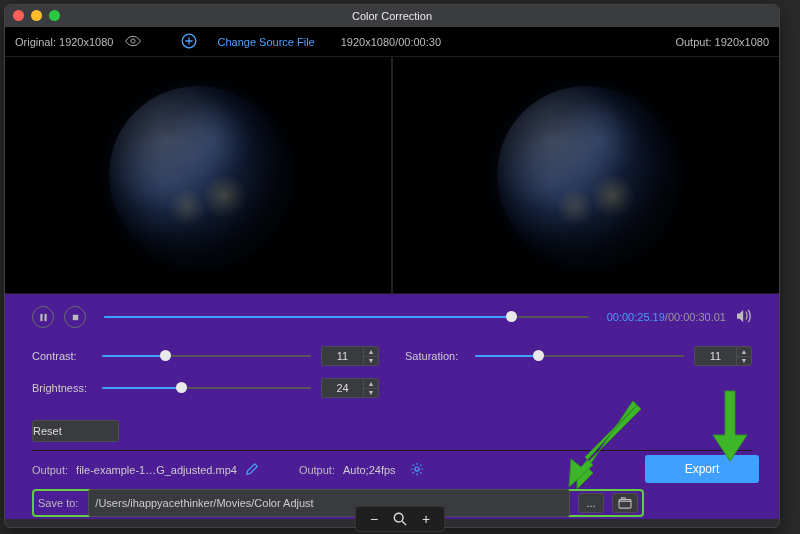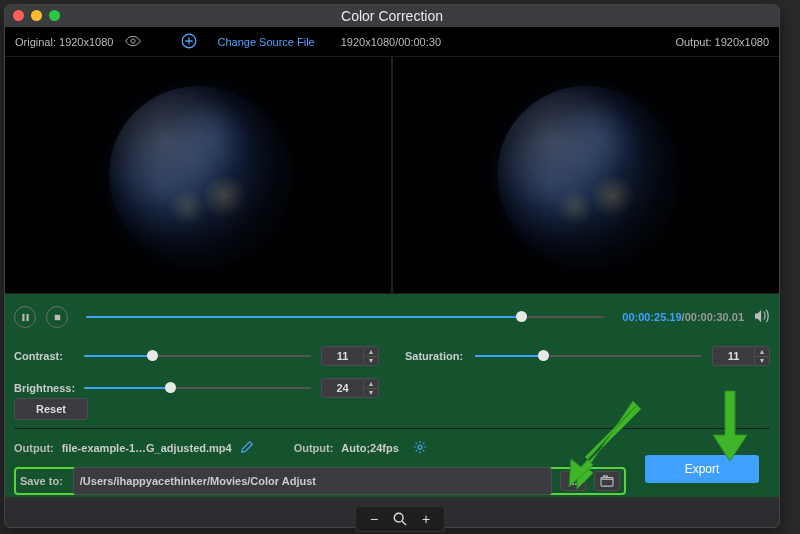--- a/index.html
+++ b/index.html
@@ -11,21 +11,21 @@
     box-shadow: 0 6px 20px rgba(0,0,0,.5); overflow: hidden; color:#ccc;
     font-size: 11px;
   }
   .titlebar {
     height: 22px; background: #3b3c40; display:flex; align-items:center;
     justify-content:center; position:relative; border-radius:6px 6px 0 0;
   }
   .traffic { position:absolute; left:8px; top:5px; display:flex; gap:7px; }
   .tl { width:11px; height:11px; border-radius:50%; }
   .tl.red{background:#ff5f57;} .tl.yel{background:#febc2e;} .tl.grn{background:#28c840;}
-  .title { font-size:14px; color:#e8e8e8; }
+  .title { font-size:11px; color:#e8e8e8; }
 
   .topbar {
     height: 30px; background:#000000; border-bottom:1px solid #1d1d1f;
     display:flex; align-items:center; padding:0 10px; gap:12px;
   }
   .top-original { color:#bbb; }
   .eye-icon svg { width:16px; height:12px; fill:none; stroke:#aaa; stroke-width:1.5; }
   .change-source { display:flex; align-items:center; gap:20px; color:#4aa3ff; cursor:pointer; margin-left:28px;}
   .plus-circle svg{ width:16px; height:16px; }
   .file-center { margin-left:50px; color:#bbb; }
@@ -40,21 +40,21 @@
     background:
       radial-gradient(circle at 32% 30%, rgba(255,255,255,.18), rgba(255,255,255,0) 42%),
       radial-gradient(circle at 65% 62%, rgba(210,190,110,.28), rgba(0,0,0,0) 14%),
       radial-gradient(circle at 44% 68%, rgba(210,190,110,.2), rgba(0,0,0,0) 12%),
       radial-gradient(circle at 58% 30%, rgba(70,100,150,.35), rgba(0,0,0,0) 26%),
       radial-gradient(circle at 30% 55%, rgba(52,76,120,.45), rgba(0,0,0,0) 36%),
       radial-gradient(circle at 50% 50%, #1a2a4a, #0b1326 62%, #02060e 90%);
     box-shadow: inset -22px -22px 40px rgba(0,0,0,.8), 0 0 18px rgba(20,40,90,.25);
   }
 
-  .controls { padding:10px 9px 2px; background:#14532d; border-top:1px solid #1d1d1f;font-weight:bold;}
+  .controls { padding:10px 27px 2px; background:#4c1d95; border-top:1px solid #1d1d1f;}
   .transport { display:flex; align-items:center; gap:10px; height:26px; margin-bottom:16px;}
   .circ-btn { width:22px;height:22px;border:1px solid #6a6b6f;border-radius:50%; display:flex;align-items:center;justify-content:center;cursor:pointer;}
   .circ-btn svg{width:9px;height:9px;fill:#bbb;}
   .seek { flex:1; height:4px; position:relative; margin:0 8px;}
   .seek-track{position:absolute;left:0;right:0;top:1px;height:2px;background:#555;border-radius:1px;}
   .seek-fill{position:absolute;left:0;top:1px;height:2px;background:#3fa0ff;border-radius:1px;}
   .seek-thumb{position:absolute;top:-4px;width:11px;height:11px;border-radius:50%;background:#e8e8e8;}
   .time { white-space:nowrap; color:#999; }
   .time .cur{ color:#3fa0ff; }
   .vol-icon svg{ width:16px;height:14px; fill:#bbb; }
@@ -65,21 +65,21 @@
   .slider { flex:1; position:relative; height:4px; }
   .slider .tr{position:absolute;left:0;right:0;top:1px;height:2px;background:#555;border-radius:1px;}
   .slider .fl{position:absolute;left:0;top:1px;height:2px;background:#3fa0ff;border-radius:1px;}
   .slider .th{position:absolute;top:-4px;width:11px;height:11px;border-radius:50%;background:#e8e8e8;cursor:pointer;}
   .numbox { display:flex; align-items:center; }
   .numbox .val{ width:42px;height:20px;background:#3a3b3f;border:1px solid #4c4d51;border-right:none;border-radius:3px 0 0 3px;display:flex;align-items:center;justify-content:center;color:#ddd;}
   .numbox .spin{ width:16px;height:20px;background:#3a3b3f;border:1px solid #4c4d51;border-radius:0 3px 3px 0;display:flex;flex-direction:column;}
   .numbox .spin div{flex:1;display:flex;align-items:center;justify-content:center;cursor:pointer;color:#bbb;font-size:7px;line-height:1;}
   .numbox .spin div:first-child{border-bottom:1px solid #4c4d51;}
 
-  .reset-btn{ margin-top:0; width:74px;height:22px;background:#3a3b3f;border:1px solid #4c4d51;border-radius:3px;display:flex;align-items:center;justify-content:center;cursor:pointer;color:#ddd;}
+  .reset-btn{ margin-top:22px; width:87px;height:22px;background:#3a3b3f;border:1px solid #4c4d51;border-radius:3px;display:flex;align-items:center;cursor:pointer;color:#ddd;}
   .sep{ height:1px;background:#1d1d1f;margin:8px 0;}
 
   .out-row { display:flex; align-items:center; gap:8px; height:22px; }
   .out-row .lab{ color:#bbb; }
   .pencil svg, .gear svg { width:14px;height:14px; }
 
   .save-row { margin-top:8px; display:flex; align-items:center; gap:8px; height:28px;
     border:2px solid #5fcf3f; padding:2px 4px; border-radius:4px; width:612px;}
   .save-row .lab{ color:#bbb; margin-right:2px;}
   .save-path { flex:1; height:28px; background:#3a3b3f;border:1px solid #4c4d51;border-radius:3px;padding:0 6px;display:flex;align-items:center;color:#ccc;}

